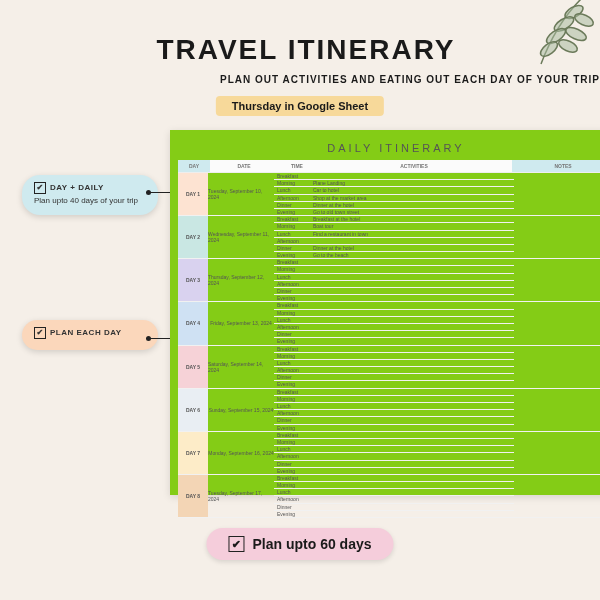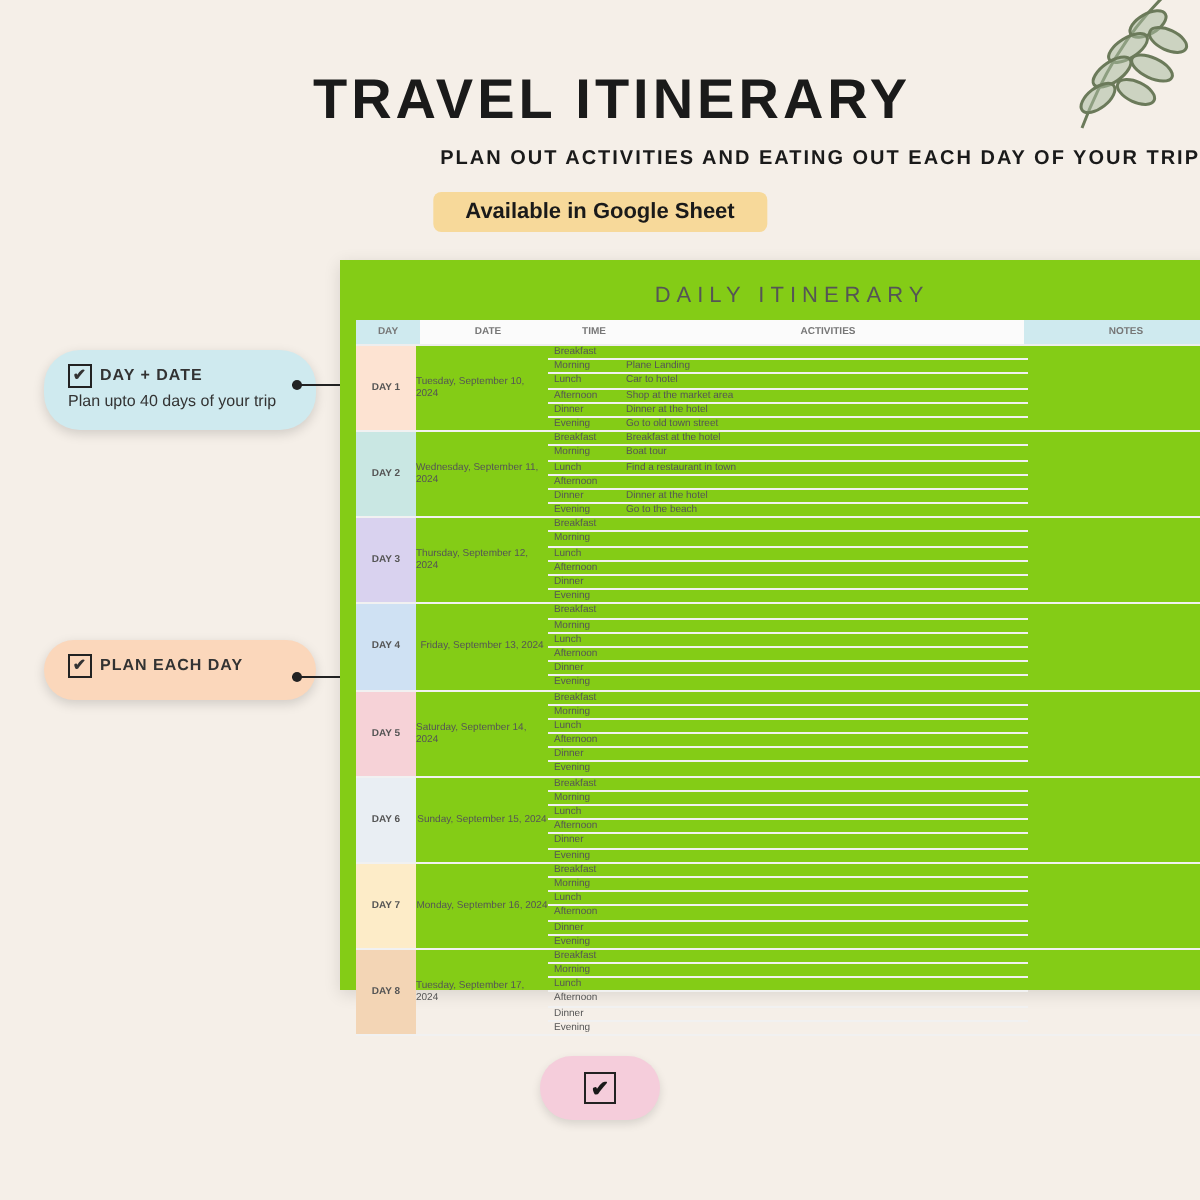--- a/index.html
+++ b/index.html
@@ -62,26 +62,26 @@
       <ellipse cx="70" cy="42" rx="11" ry="5" transform="rotate(-35 70 42)"></ellipse>
       <ellipse cx="63" cy="55" rx="10" ry="5" transform="rotate(-38 63 55)"></ellipse>
       <ellipse cx="98" cy="26" rx="10" ry="5" transform="rotate(25 98 26)"></ellipse>
       <ellipse cx="90" cy="40" rx="11" ry="5" transform="rotate(25 90 40)"></ellipse>
       <ellipse cx="82" cy="52" rx="10" ry="5" transform="rotate(25 82 52)"></ellipse>
     </g>
   </svg>
 
   <div class="title">TRAVEL ITINERARY</div>
   <div class="subtitle">PLAN OUT ACTIVITIES AND EATING OUT EACH DAY OF YOUR TRIP</div>
-  <div class="badge-gs">Available in Google Sheet</div>
+  <div class="badge-gs">Thursday in Google Sheet</div>
 
   <div class="callout c1">
     <div class="chead">
         <span class="chk">✔</span>
-        <span>DAY + DATE</span>
+        <span>DAY + DAILY</span>
       </div>
     <div>Plan upto 40 days of your trip</div>
   </div>
   <div class="callout c2">
     <div class="chead">
         <span class="chk">✔</span>
         <span>PLAN EACH DAY</span>
       </div>
   </div>
   <div class="leader l1"></div>
@@ -269,15 +269,16 @@
               <div class="slot"></div>
             </div>
             <div class="ncol"></div>
           </div>
         </div>
     </div>
   </div>
 
   <div class="pill">
     <span class="chk">✔</span>
+    <span>Plan upto 60 days</span>
   </div>
 
 </div>
 
 </body></html>

